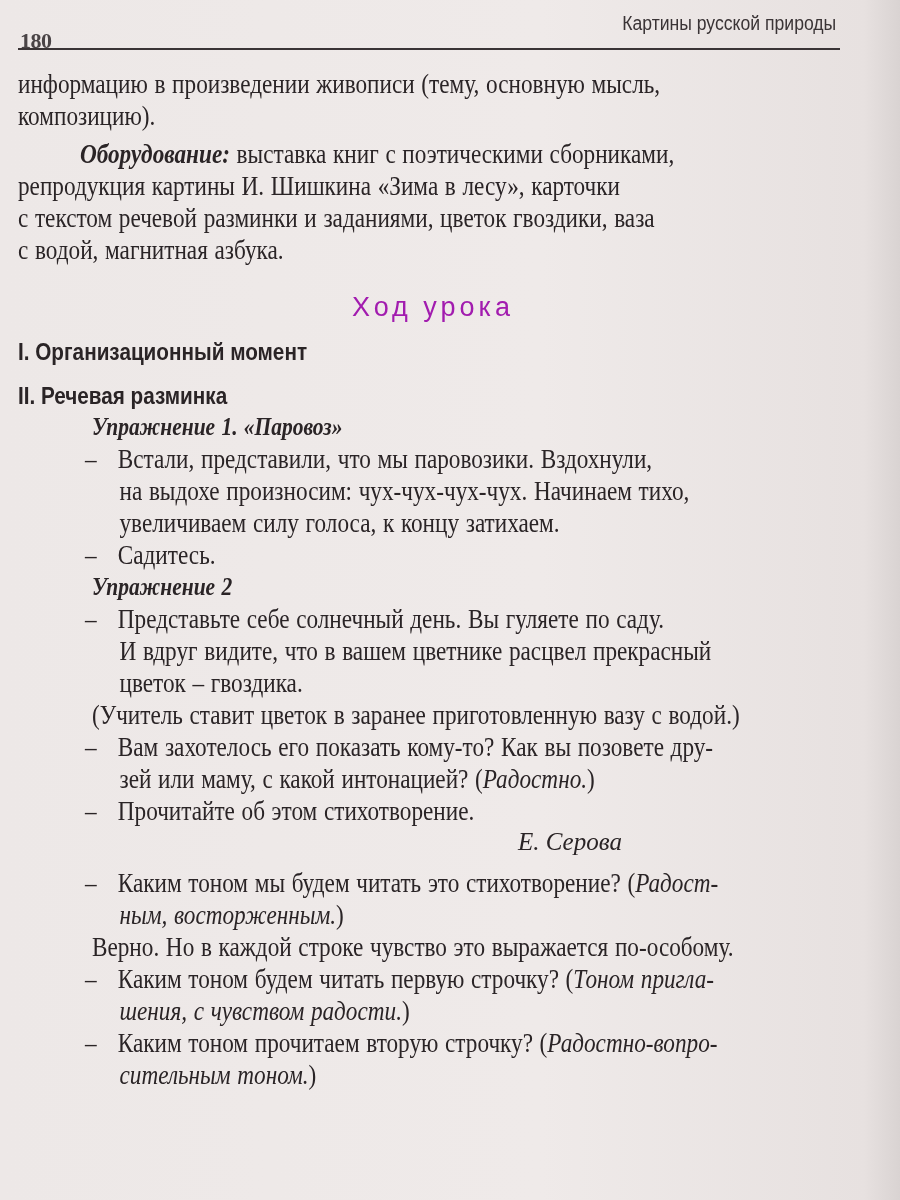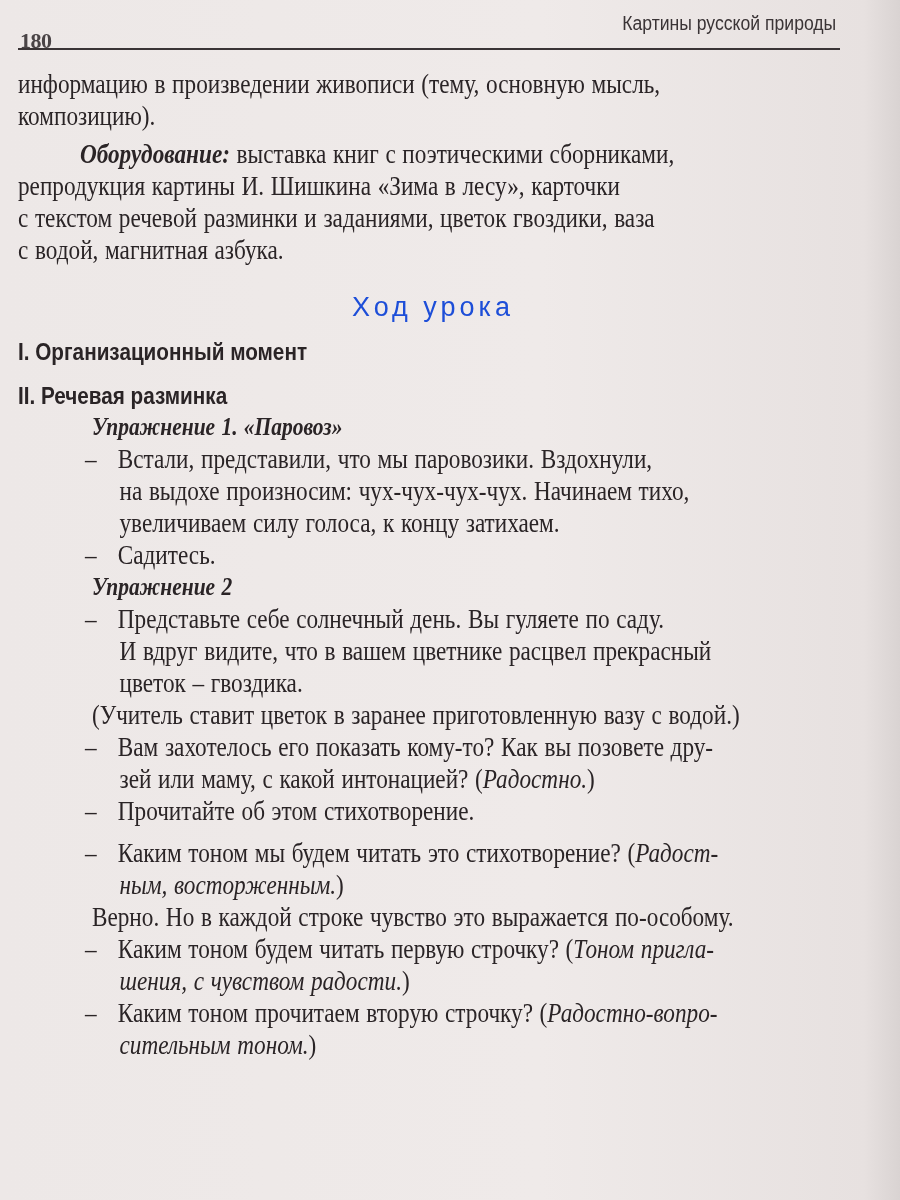--- a/index.html
+++ b/index.html
@@ -28,21 +28,21 @@
   .content { position: absolute; left: 18px; top: 60px; width: 830px; }
   .line {
     font-size: 27px; line-height: 32px; white-space: nowrap;
     transform: scaleX(0.86); transform-origin: left;
     word-spacing: 1px;
   }
   .b-it { font-weight: bold; font-style: italic; }
   .it { font-style: italic; }
   .lesson-title {
     font-family: "Liberation Sans", sans-serif; font-size: 27px; letter-spacing: 4px;
-    text-align: center; font-weight: 500; margin: 10px 0 10px 0; width: 830px; color: #1d4ed8;
+    text-align: center; font-weight: 500; margin: 10px 0 10px 0; width: 830px; color: #a21caf;
   }
   .section-head {
     font-family: "Liberation Sans", sans-serif; font-weight: bold; font-size: 23px;
     line-height: 30px; transform: scaleX(0.9); transform-origin: left; white-space: nowrap;
     margin-top: 8px; color: #2a2426;
   }
   .ind1 { padding-left: 86px; }
   .ind-dash { padding-left: 78px; }
   .ind-cont { padding-left: 118px; }
   .ind-note { padding-left: 86px; }
@@ -83,20 +83,21 @@
 
   <div class="line b-it ind1" style="font-size:25px">Упражнение 2</div>
   <div class="line ind-dash"><span class="dash">–</span><span>Представьте себе солнечный день. Вы гуляете по саду.</span></div>
   <div class="line ind-cont">И вдруг видите, что в вашем цветнике расцвел прекрасный</div>
   <div class="line ind-cont">цветок – гвоздика.</div>
   <div class="line ind-note">(Учитель ставит цветок в заранее приготовленную вазу с водой.)</div>
   <div class="line ind-dash"><span class="dash">–</span><span>Вам захотелось его показать кому-то? Как вы позовете дру-</span></div>
   <div class="line ind-cont"><span>зей или маму, с какой интонацией? (</span><span class="it">Радостно.</span><span>)</span></div>
   <div class="line ind-dash"><span class="dash">–</span><span>Прочитайте об этом стихотворение.</span></div>
 
+  <div class="author">Е. Серова</div>
 
   <div class="line ind-dash" style="margin-top:10px"><span class="dash">–</span><span>Каким тоном мы будем читать это стихотворение? (</span><span class="it">Радост-</span></div>
   <div class="line ind-cont"><span class="it">ным, восторженным.</span><span>)</span></div>
   <div class="line ind-note" style="padding-left:86px">Верно. Но в каждой строке чувство это выражается по-особому.</div>
   <div class="line ind-dash"><span class="dash">–</span><span>Каким тоном будем читать первую строчку? (</span><span class="it">Тоном пригла-</span></div>
   <div class="line ind-cont"><span class="it">шения, с чувством радости.</span><span>)</span></div>
   <div class="line ind-dash"><span class="dash">–</span><span>Каким тоном прочитаем вторую строчку? (</span><span class="it">Радостно-вопро-</span></div>
   <div class="line ind-cont"><span class="it">сительным тоном.</span><span>)</span></div>
 
 </div>

